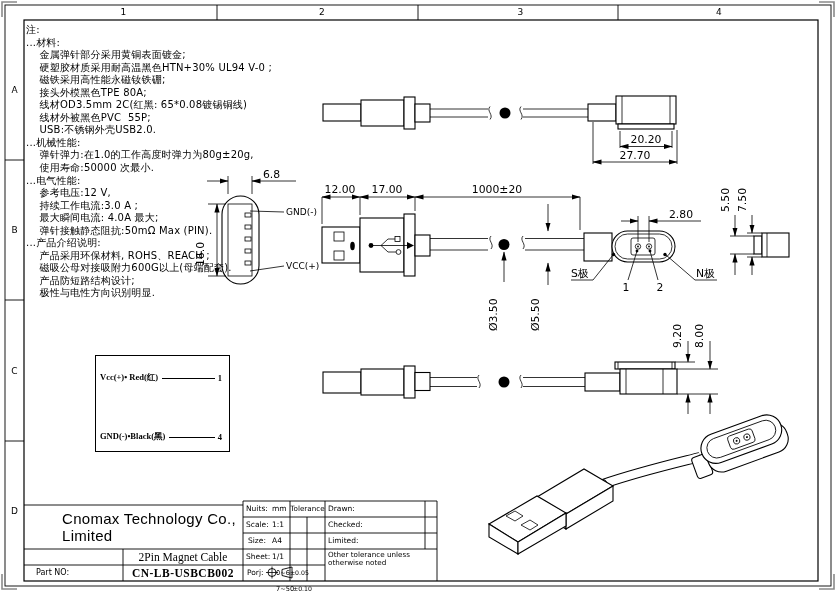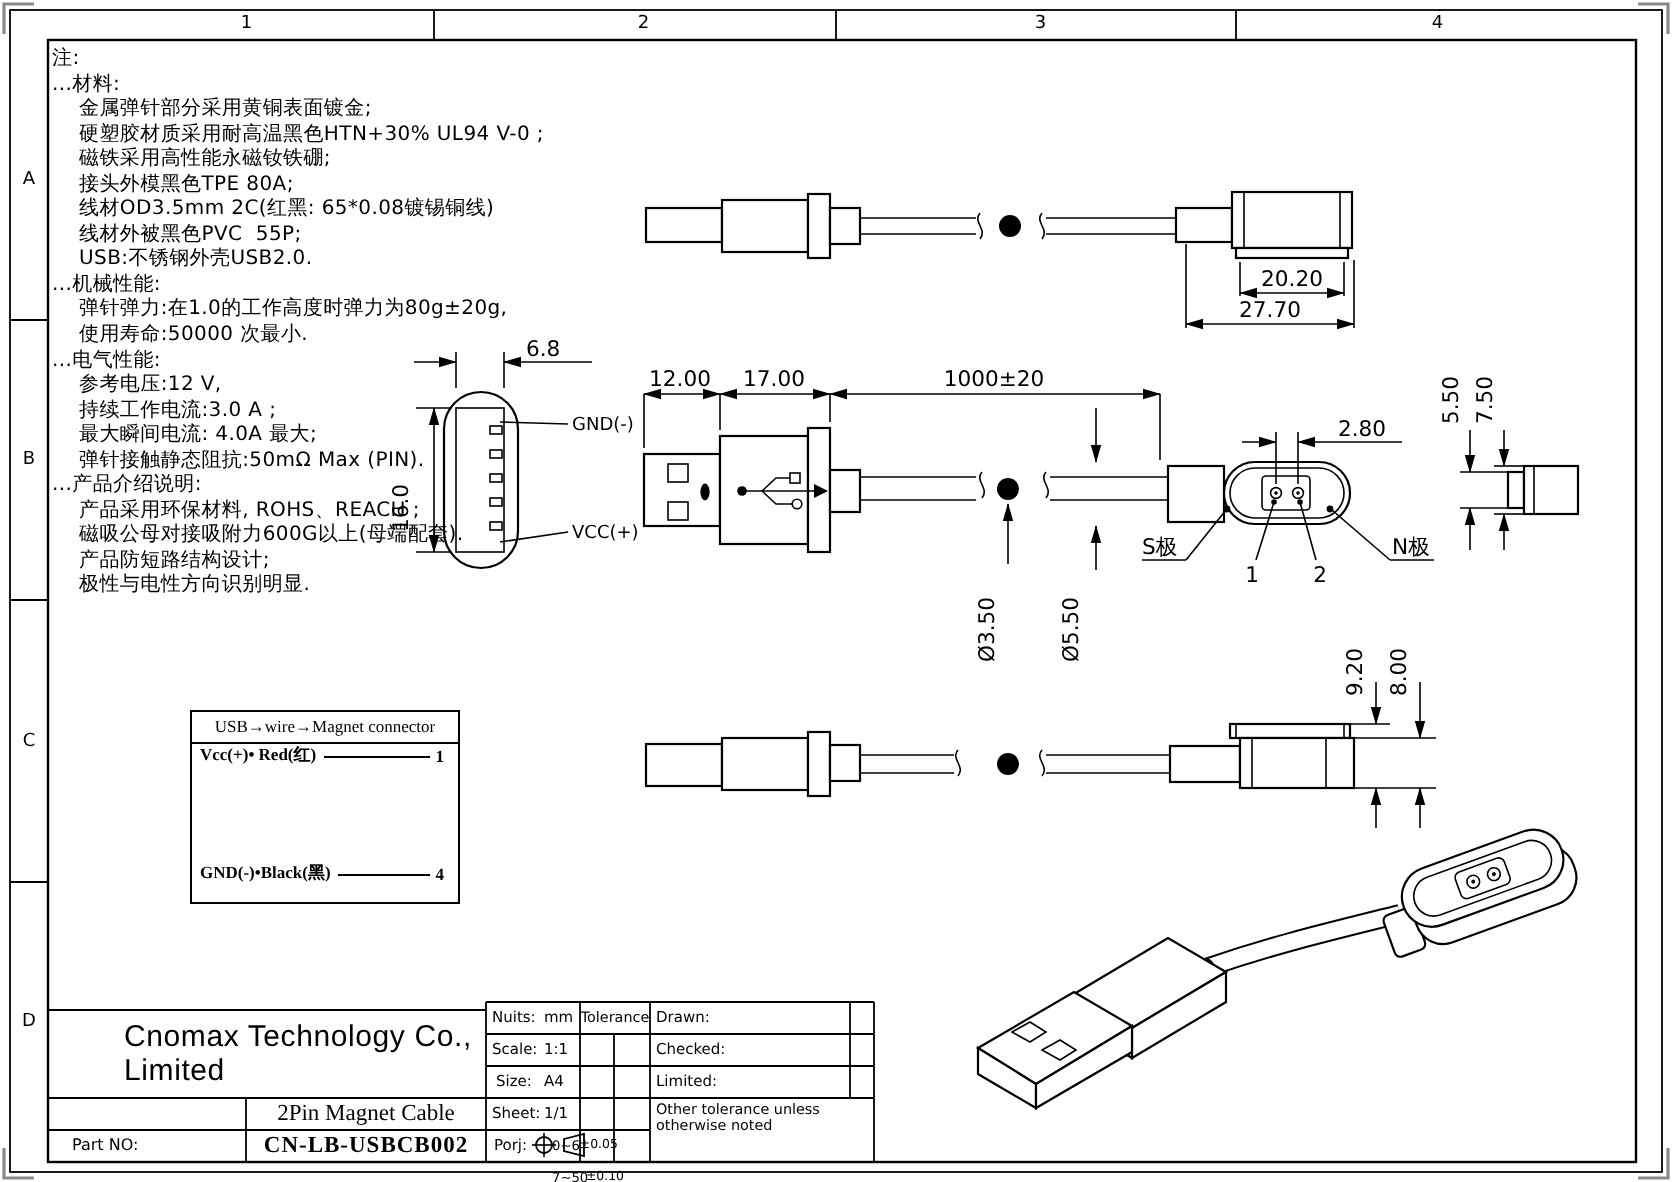--- a/index.html
+++ b/index.html
@@ -314,21 +314,20 @@
 <div class="abs zone-rows">
   <span>A</span>
   <span>B</span>
   <span>C</span>
   <span>D</span>
 </div>
 
 <div class="abs notes"><div class="note-line">注:</div><div class="note-line">...材料:</div><div class="note-line">    金属弹针部分采用黄铜表面镀金;</div><div class="note-line">    硬塑胶材质采用耐高温黑色HTN+30% UL94 V-0 ;</div><div class="note-line">    磁铁采用高性能永磁钕铁硼;</div><div class="note-line">    接头外模黑色TPE 80A;</div><div class="note-line">    线材OD3.5mm 2C(红黑: 65*0.08镀锡铜线)</div><div class="note-line">    线材外被黑色PVC  55P;</div><div class="note-line">    USB:不锈钢外壳USB2.0.</div><div class="note-line">...机械性能:</div><div class="note-line">    弹针弹力:在1.0的工作高度时弹力为80g±20g,</div><div class="note-line">    使用寿命:50000 次最小.</div><div class="note-line">...电气性能:</div><div class="note-line">    参考电压:12 V,</div><div class="note-line">    持续工作电流:3.0 A ;</div><div class="note-line">    最大瞬间电流: 4.0A 最大;</div><div class="note-line">    弹针接触静态阻抗:50mΩ Max (PIN).</div><div class="note-line">...产品介绍说明:</div><div class="note-line">    产品采用环保材料, ROHS、REACH ;</div><div class="note-line">    磁吸公母对接吸附力600G以上(母端配套).</div><div class="note-line">    产品防短路结构设计;</div><div class="note-line">    极性与电性方向识别明显.</div></div>
 
 <div class="abs wirebox">
-  <div class="wirebox-header">USB→wire→Magnet connector</div>
   <div class="wirebox-rows">
       <div class="wirebox-row">
       <span class="wlabel">Vcc(+)• Red(红)</span>
       <span class="wline"></span>
       <span class="wpin">1</span>
     </div>
       <div class="wirebox-row">
       <span class="wlabel">GND(-)•Black(黑)</span>
       <span class="wline"></span>
       <span class="wpin">4</span>

